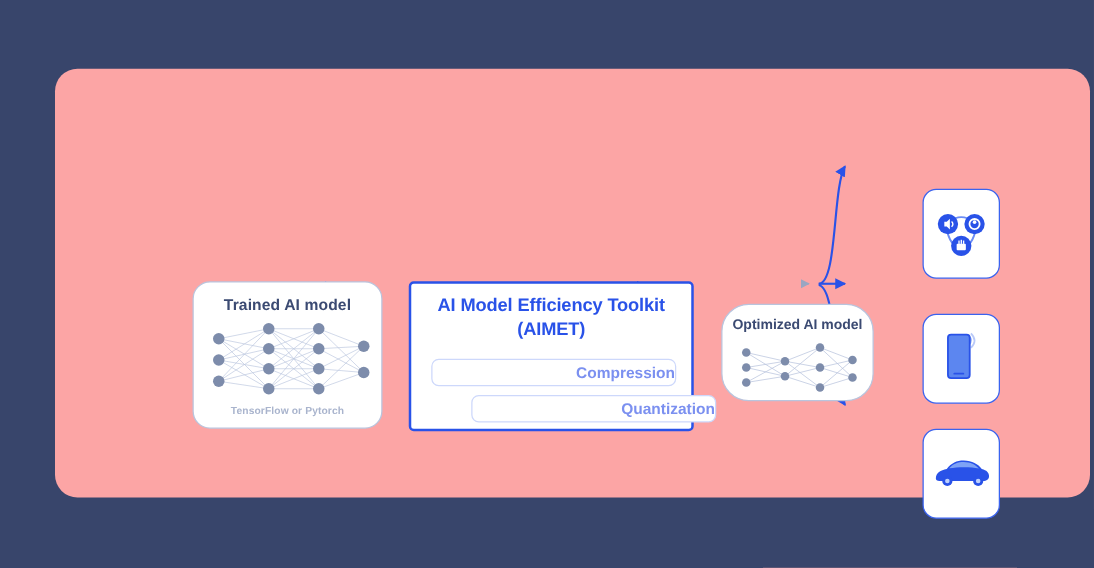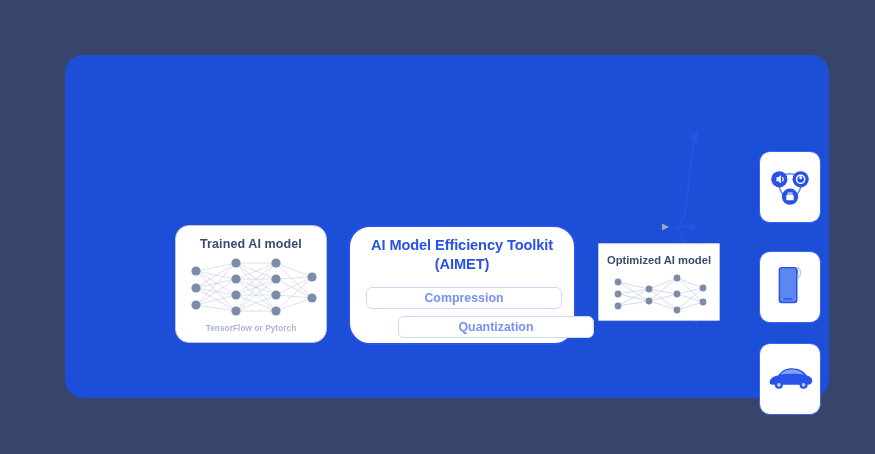--- a/index.html
+++ b/index.html
@@ -14,25 +14,25 @@
     font-family: "Liberation Sans", sans-serif;
   }
   #stage {
     position: relative;
     width: 875px;
     height: 454px;
     background: #38456b;
   }
   #card {
     position: absolute;
-    left: 65px;
+    left: 44px;
     top: 55px;
-    width: 764px;
+    width: 828px;
     height: 343px;
-    background: #1d4ed8;
+    background: #fca5a5;
     border-radius: 18px;
   }
 
   
   .box {
     position: absolute;
     box-sizing: border-box;
     background: #ffffff;
   }
   .lbl {
@@ -75,21 +75,21 @@
     letter-spacing: .1px;
   }
 
   
   #aimet-box {
     left: 283px;
     top: 170px;
     width: 228px;
     height: 120px;
     border: 2.2px solid #2952e8;
-    border-radius: 22px;
+    border-radius: 4px;
   }
   #aimet-title {
     position: absolute;
     left: 6px; right: 6px;
     top: 9px;
     font-size: 14.6px;
     font-weight: 700;
     line-height: 1.28;
     color: #2952e8;
     letter-spacing: -.1px;
@@ -100,33 +100,33 @@
     width: 196px;
     height: 22px;
     box-sizing: border-box;
     border: 1.2px solid #cdd8fb;
     border-radius: 6px;
     background: #ffffff;
     color: #7b90f0;
     font-size: 12.4px;
     font-weight: 600;
     line-height: 20px;
-    text-align: center;
+    text-align: right;
   }
   #aimet-compression { top: 60px; }
   #aimet-quantization { top: 89px; margin-left: 32px; }
 
   
   #optimized-box {
     left: 533px;
     top: 188px;
     width: 122px;
     height: 78px;
     border: 1.3px solid #b9c4dd;
-    border-radius: 1px;
+    border-radius: 22px;
   }
   #optimized-title {
     position: absolute;
     left: 0; right: 0;
     top: 10px;
     font-size: 11.2px;
     font-weight: 600;
     color: #3b4a72;
   }
   #optimized-net {

